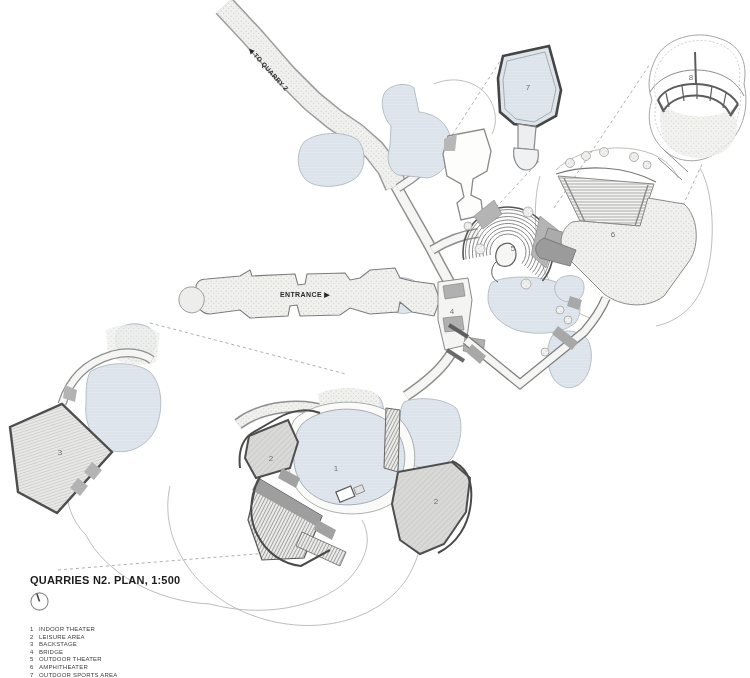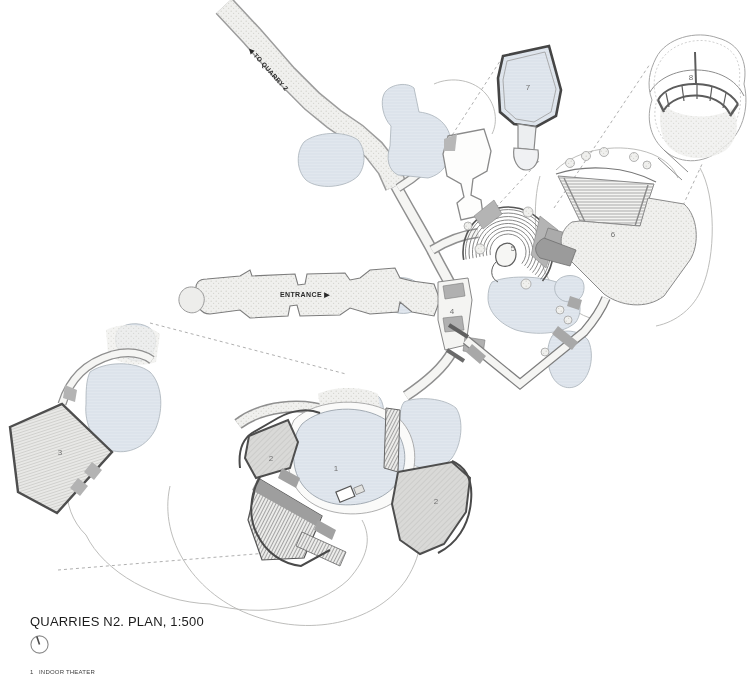--- a/index.html
+++ b/index.html
@@ -1,21 +1,21 @@
 <!DOCTYPE html>
 <html><head>
 <meta charset="utf-8">
 <style>
   html,body{margin:0;padding:0;background:#ffffff;}
   body{width:750px;height:678px;position:relative;overflow:hidden;
        font-family:"Liberation Sans",sans-serif;}
   #plan-canvas{position:absolute;inset:0;}
   .svg-label{font-family:"Liberation Sans",sans-serif;}
   #title-block{position:absolute;left:30px;top:574px;color:#1c1c1c;}
-  #plan-title{font-size:13px;font-weight:normal;letter-spacing:.2px;color:#1c1c1c;margin-top:40px;}
+  #plan-title{font-size:11px;font-weight:bold;letter-spacing:.2px;color:#1c1c1c;}
   #north-arrow{margin-top:6px;width:19px;height:19px;}
   #legend{margin-top:11px;font-size:6px;line-height:7.6px;color:#3d3d3d;letter-spacing:.2px;}
   .legend-row{display:flex;}
   .legend-num{width:9px;flex:0 0 9px;}
   .legend-label{white-space:nowrap;}
 </style>
 </head>
 <body>
 
 <svg id="plan-canvas" width="750" height="678" viewBox="0 0 750 678">

